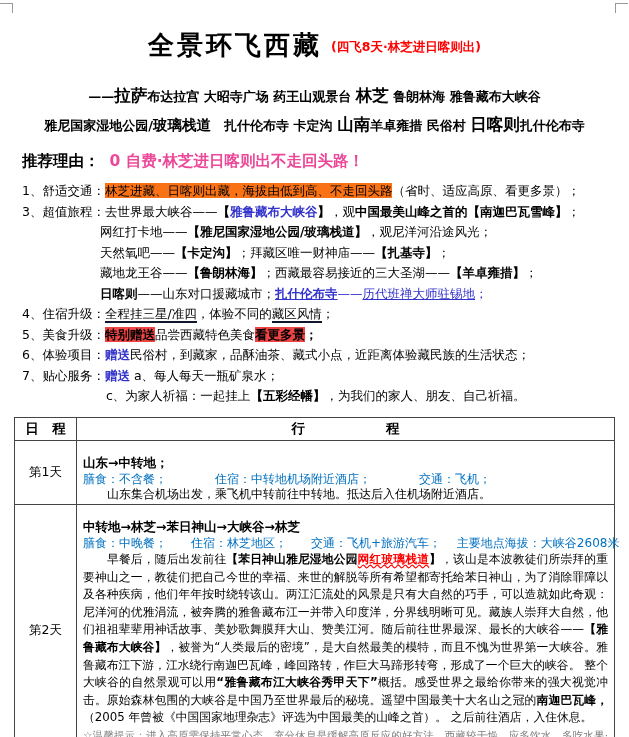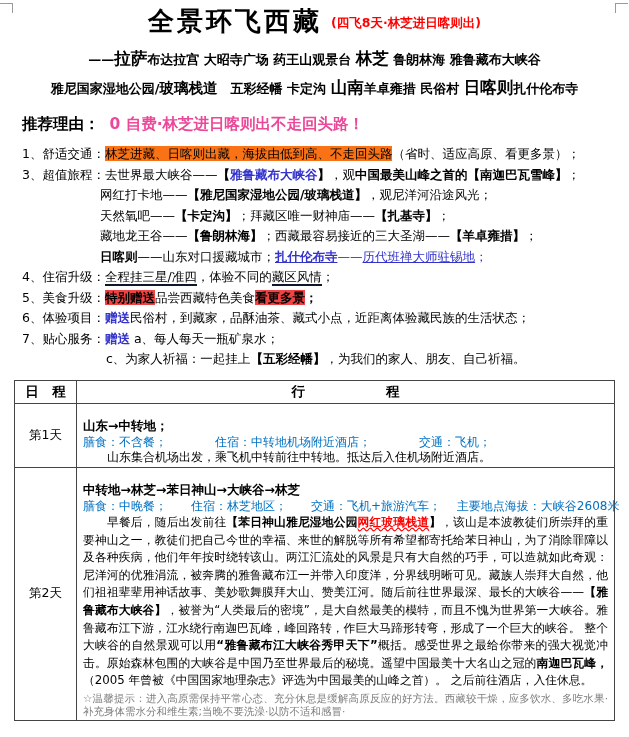--- a/index.html
+++ b/index.html
@@ -5,25 +5,25 @@
   * { box-sizing: border-box; margin: 0; padding: 0; }
   html,body { width: 629px; height: 737px; background: #ffffff; overflow: hidden; }
   body { font-family: "DejaVu Sans", "Liberation Sans", sans-serif; color: #000; position: relative; }
 
   .crop { position: absolute; }
   .crop.tl { left: 0; top: 3px; width: 13px; height: 10px; border-top: 1px solid #9a9a9a; border-right: 1px solid #9a9a9a; }
   .crop.tr { right: 1px; top: 3px; width: 13px; height: 10px; border-top: 1px solid #9a9a9a; border-left: 1px solid #9a9a9a; }
 
   .page { padding: 0 14px; }
 
-  .title-line { text-align: center; margin-top: 4px; white-space: nowrap; }
+  .title-line { text-align: center; margin-top: 28px; white-space: nowrap; }
   .title { font-size: 26px; font-weight: bold; letter-spacing: 3px; }
   .title-note { font-size: 12.5px; font-weight: bold; color: #ff0000; margin-left: 4px; vertical-align: 3px; }
 
-  .route { text-align: center; font-weight: bold; font-size: 13px; margin-top: 9px; white-space: nowrap; }
+  .route { text-align: center; font-weight: bold; font-size: 13px; margin-top: 22px; white-space: nowrap; }
   .route.r2 { margin-top: 7px; }
   .route .big { font-size: 16.5px; }
   .route .b2 { font-size: 14.5px; }
 
   .reasons-heading { margin-top: 15px; margin-left: 8px; font-size: 15.5px; font-weight: bold; }
   .reasons-heading .slogan { color: #ec4899; margin-left: 10px; }
 
   .reasons { margin-top: 9px; margin-left: 8px; font-size: 12.5px; line-height: 20.5px; }
   .r-line { white-space: nowrap; }
   .r-line.indent { padding-left: 78px; }
@@ -59,21 +59,21 @@
 <div class="page">
   <div class="crop tl"></div>
   <div class="crop tr"></div>
 
   <div class="title-line">
     <span class="title">全景环飞西藏</span>
     <span class="title-note">(四飞8天·林芝进日喀则出)</span>
   </div>
 
   <div class="route r1"><span class="b">——</span><span class="big">拉萨</span><span>布达拉宫 大昭寺广场 药王山观景台 </span><span class="big">林芝</span><span> 鲁朗林海 雅鲁藏布大峡谷</span></div>
-  <div class="route r2"><span>雅尼国家湿地公园/</span><span class="b2">玻璃栈道</span><span>　五彩经幡 卡定沟 </span><span class="big">山南</span><span>羊卓雍措 民俗村 </span><span class="big">日喀则</span><span>扎什伦布寺</span></div>
+  <div class="route r2"><span>雅尼国家湿地公园/</span><span class="b2">玻璃栈道</span><span>　扎什伦布寺 卡定沟 </span><span class="big">山南</span><span>羊卓雍措 民俗村 </span><span class="big">日喀则</span><span>扎什伦布寺</span></div>
 
   <div class="reasons-heading">
     <span>推荐理由：</span><span class="slogan">0 自费·林芝进日喀则出不走回头路！</span>
   </div>
 
   <div class="reasons">
     <div class="r-line"><span>1、舒适交通：</span><span><span class="hl">林芝进藏、日喀则出藏，海拔由低到高、不走回头路</span><span>（省时、适应高原、看更多景）；</span></span></div>
     <div class="r-line"><span>3、超值旅程：</span><span><span>去世界最大峡谷——</span><span class="b">【</span><span class="navy">雅鲁藏布大峡谷</span><span class="b">】</span><span>，观</span><span class="b">中国最美山峰之首的【南迦巴瓦雪峰】</span><span>；</span></span></div>
     <div class="r-line indent"><span><span>网红打卡地——</span><span class="b">【雅尼国家湿地公园/玻璃栈道】</span><span>，观尼洋河沿途风光；</span></span></div>
     <div class="r-line indent"><span><span>天然氧吧——</span><span class="b">【卡定沟】</span><span>；拜藏区唯一财神庙——</span><span class="b">【扎基寺】</span><span>；</span></span></div>

